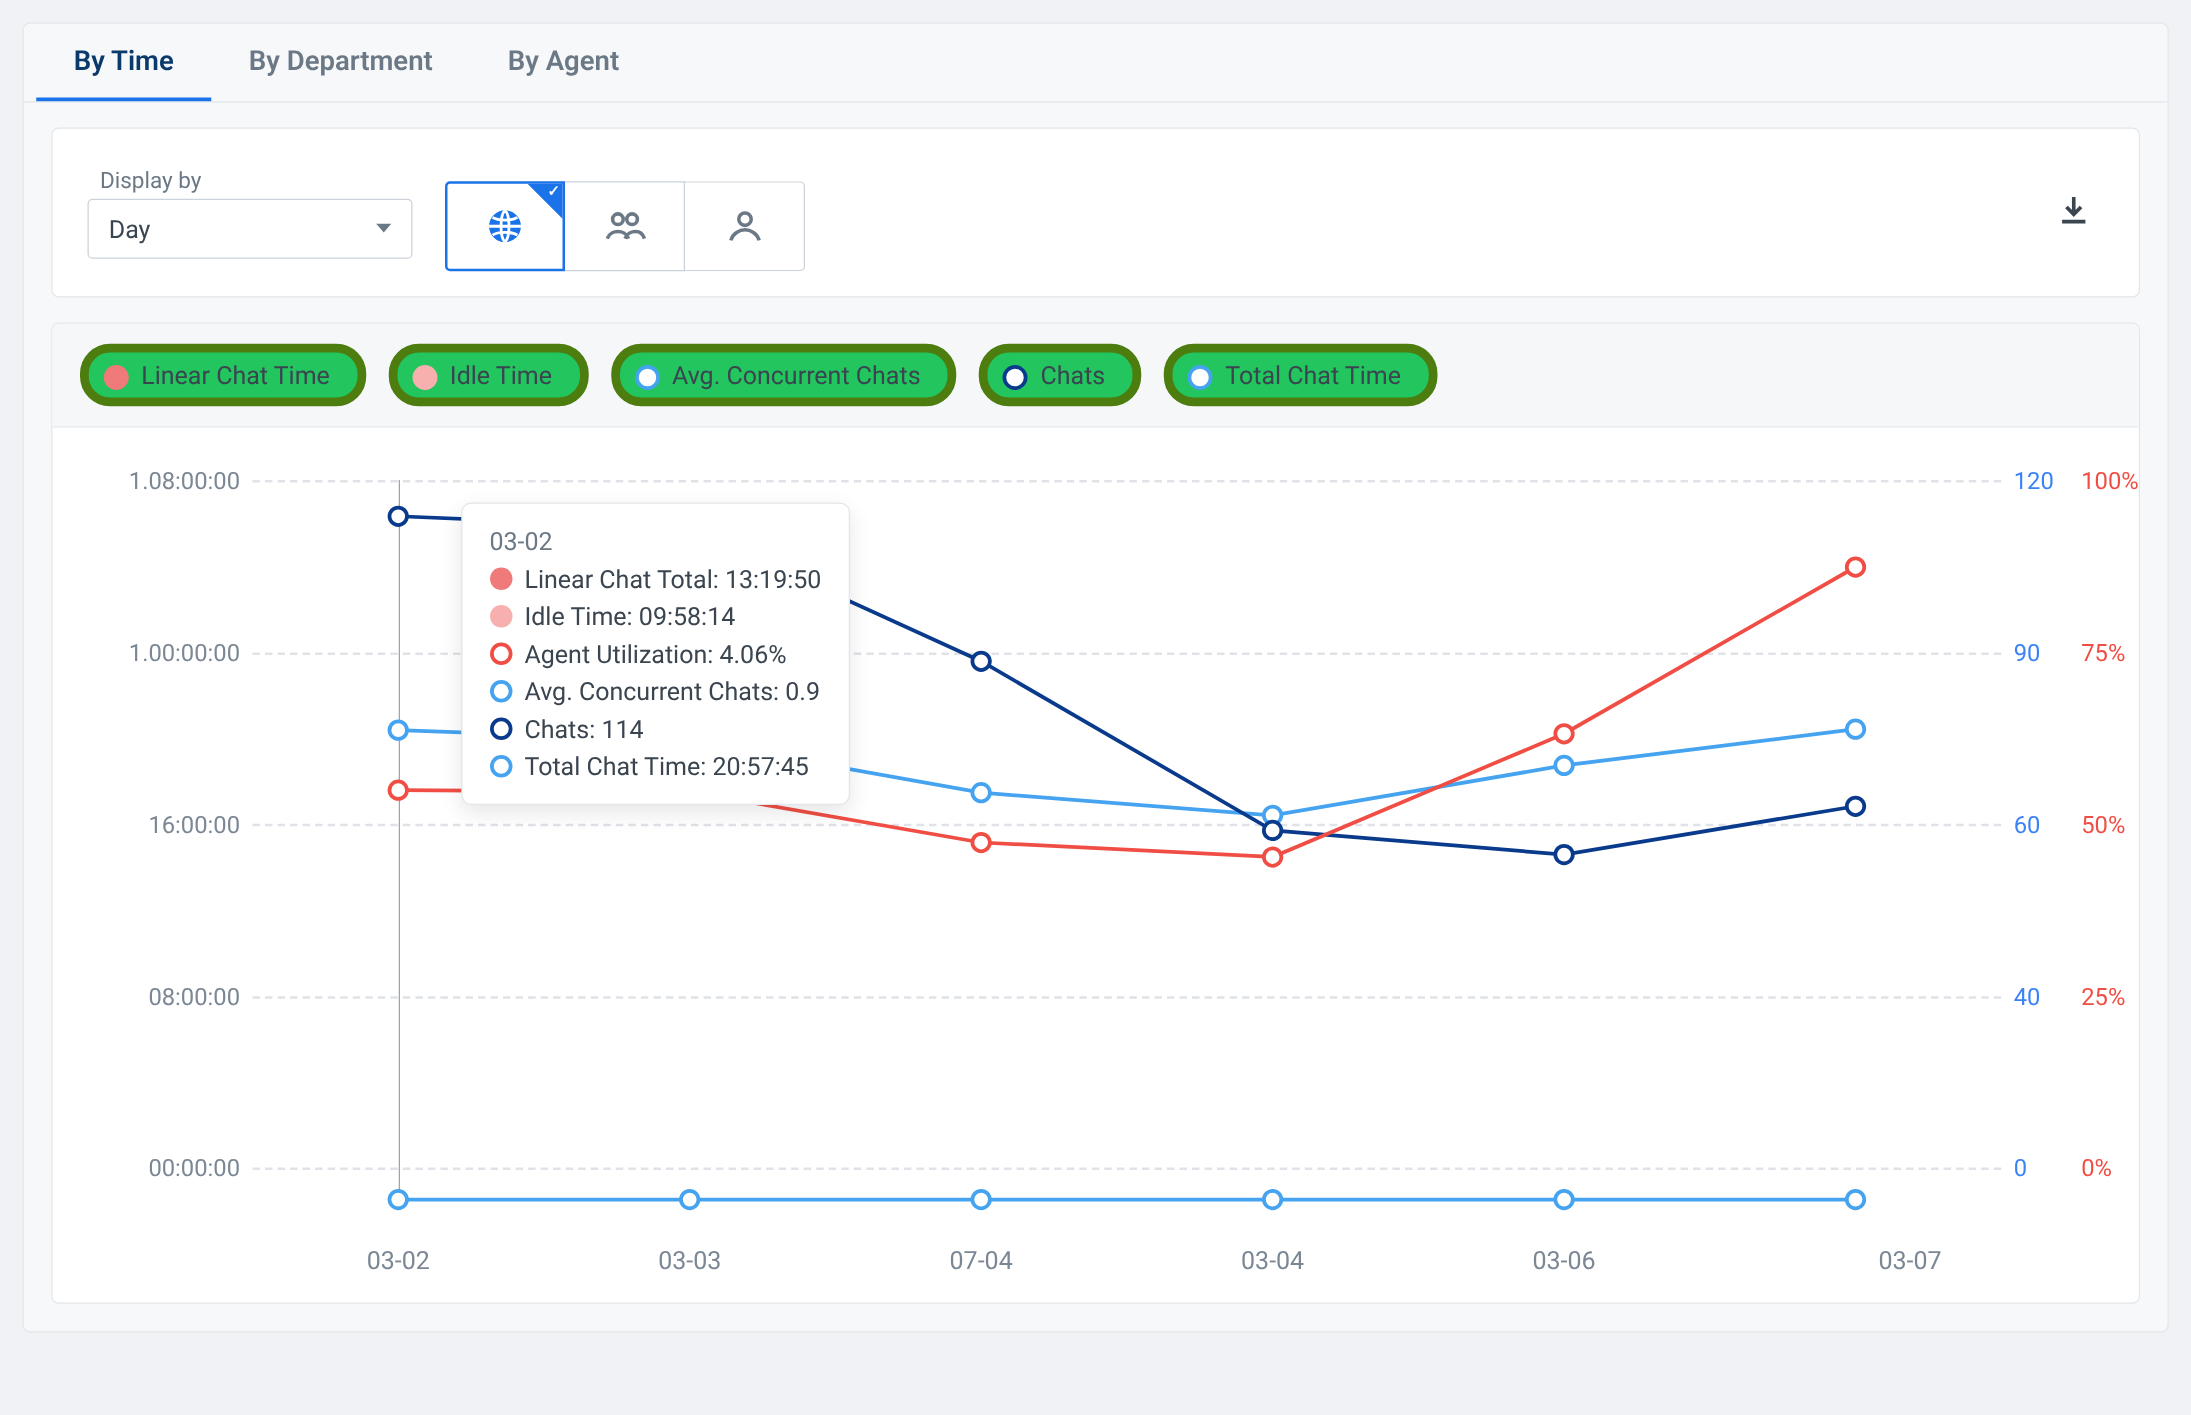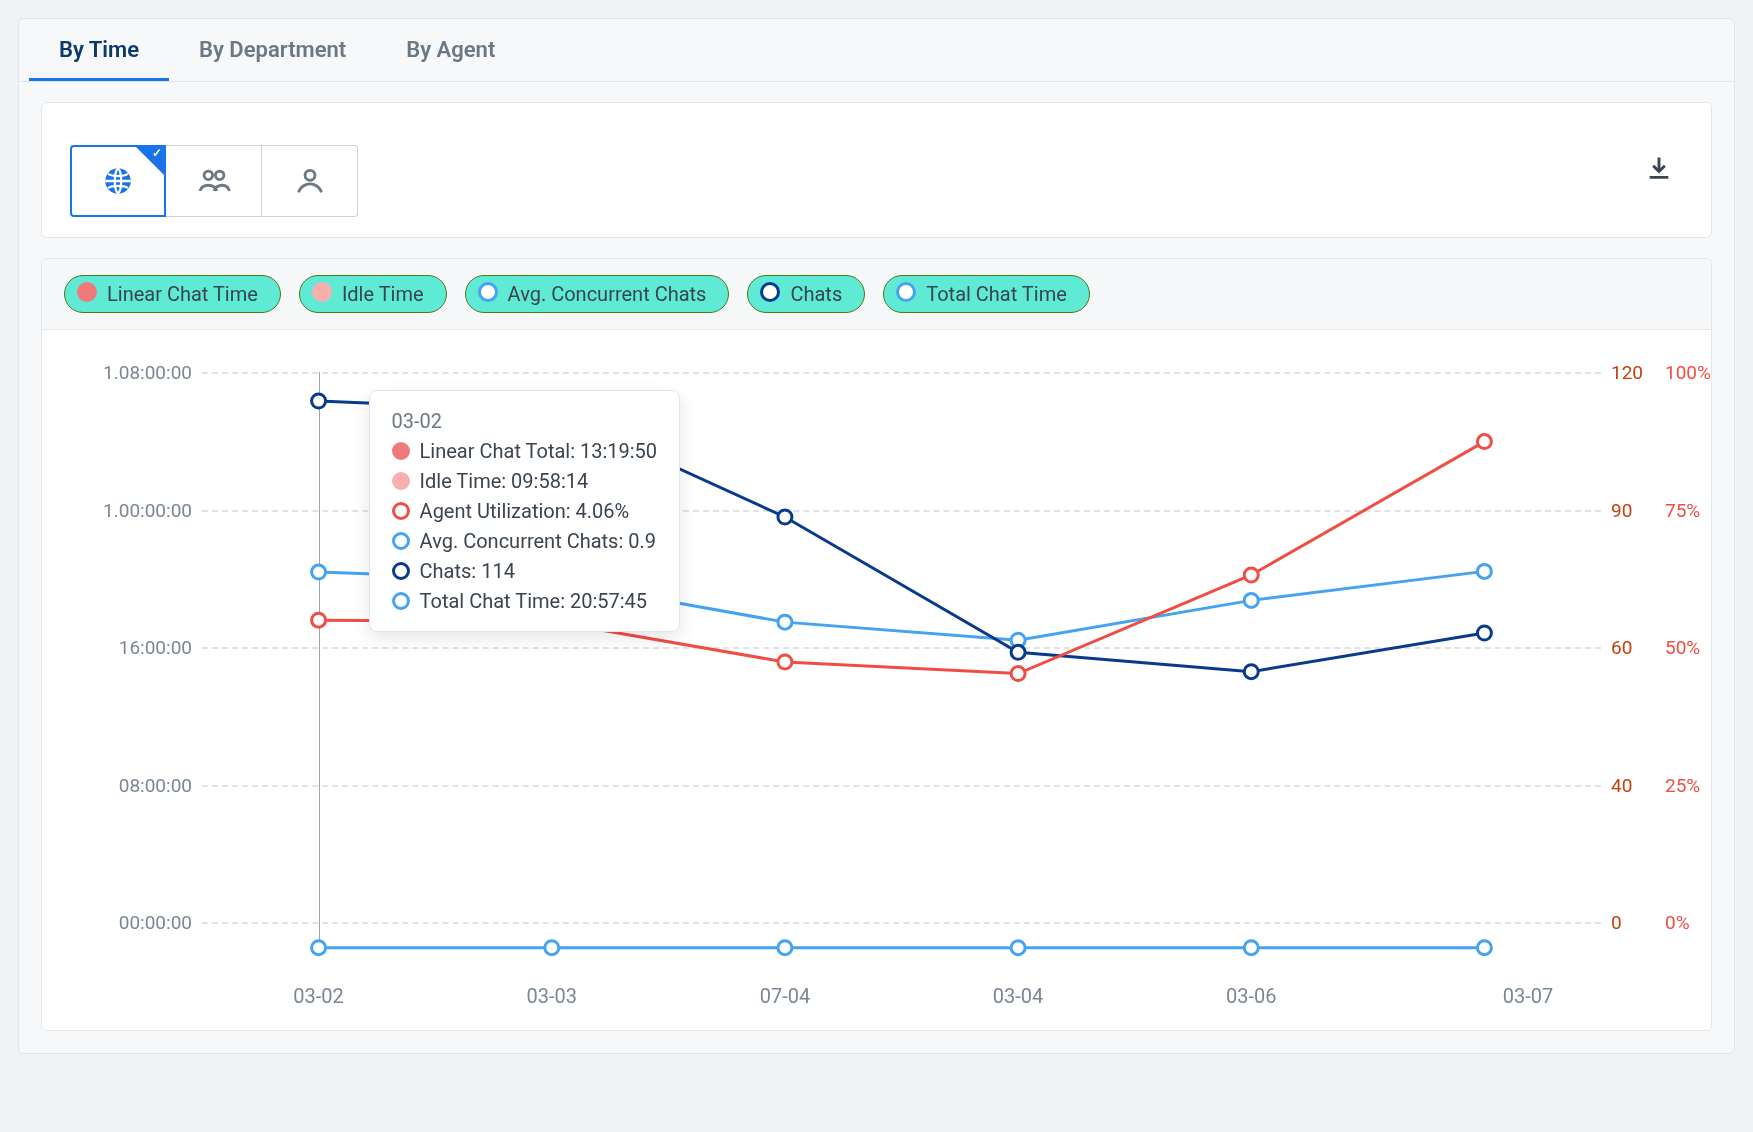--- a/index.html
+++ b/index.html
@@ -133,25 +133,25 @@
     background: #f6f7f9;
     border-bottom: 1px solid #e8ebee;
     padding: 16px 22px;
     display: flex;
     flex-wrap: wrap;
     gap: 18px;
     align-items: center;
   }
   .legend-pill {
     display: inline-flex;
-    align-items: flex-start;
+    align-items: flex-end;
     gap: 10px;
-    border: 1px solid #4d7c0f;
+    border: 7px solid #4d7c0f;
     border-radius: 24px;
-    background: #5eead4;
+    background: #22c55e;
     padding: 6px 22px 6px 12px;
     font-size: 20px;
     color: #3a4550;
     cursor: pointer;
   }
   .swatch-dot { width: 20px; height: 20px; border-radius: 50%; }
   .swatch-ring { width: 20px; height: 20px; border-radius: 50%; background: #fff; border: 3px solid; }
 
   .chart-area {
     position: relative;
@@ -159,21 +159,21 @@
     height: 700px;
   }
 
   
   .y-tick-left, .y-tick-right1, .y-tick-right2 {
     position: absolute;
     font-size: 19px;
     color: #7b8794;
   }
   .y-tick-left { right: calc(100% - 150px); text-align: right; width: 140px; }
-  .y-tick-right1 { color: #c2410c; left: calc(100% - 100px); }
+  .y-tick-right1 { color: #3b82f6; left: calc(100% - 100px); }
   .y-tick-right2 { color: #f04e44; left: calc(100% - 46px); }
   .gridline {
     position: absolute;
     left: 160px; right: 110px;
     border-top: 2px dashed #dfe3e8;
   }
   .x-tick {
     position: absolute;
     bottom: 22px;
     transform: translateX(-50%);
@@ -235,20 +235,27 @@
 
 <div class="container">
 
   <div class="tabs">
     <div class="tab active">By Time</div>
     <div class="tab">By Department</div>
     <div class="tab">By Agent</div>
   </div>
 
   <div class="controls-panel">
+    <div class="display-by">
+      <span class="display-by-label">Display by</span>
+      <div class="display-by-select">
+        <span>Day</span>
+        <span class="caret-down"></span>
+      </div>
+    </div>
 
     <div class="button-group">
       <div class="icon-btn active">
         <svg class="svg-icon" viewBox="0 0 24 24">
           <circle cx="12" cy="12" r="9" fill="#1a73e8"></circle>
           <path d="M3 12h18 M12 3c3 3 3 15 0 18 M12 3c-3 3-3 15 0 18" stroke="#fff" stroke-width="1.6" fill="none"></path>
           <path d="M5 7c3 2 11 2 14 0 M5 17c3-2 11-2 14 0" stroke="#fff" stroke-width="1.6" fill="none"></path>
         </svg>
       </div>
       <div class="icon-btn">

